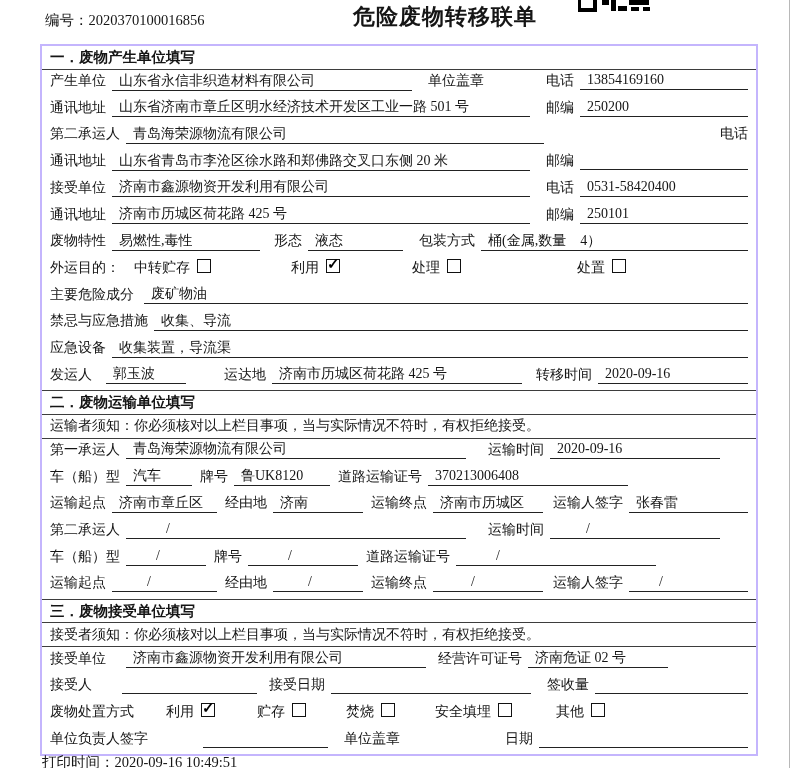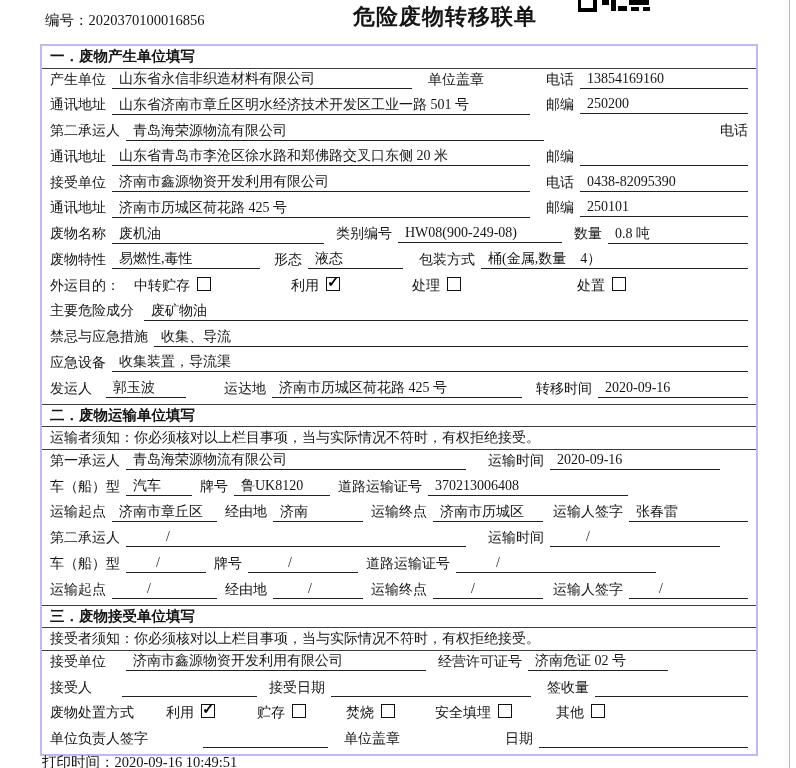--- a/index.html
+++ b/index.html
@@ -88,38 +88,30 @@
     <span class="lbl">通讯地址</span>
     <span class="val" style="width:418px">山东省青岛市李沧区徐水路和郑佛路交叉口东侧 20 米</span>
     <span class="lbl" style="margin-left:auto">邮编</span>
     <span class="val" style="width:168px"></span>
   </div>
 
   <div class="row">
     <span class="lbl">接受单位</span>
     <span class="val" style="width:418px">济南市鑫源物资开发利用有限公司</span>
     <span class="lbl" style="margin-left:auto">电话</span>
-    <span class="val" style="width:168px">0438-82095390</span>
+    <span class="val" style="width:168px">0531-58420400</span>
   </div>
 
   <div class="row">
     <span class="lbl">通讯地址</span>
     <span class="val" style="width:418px">济南市历城区荷花路 425 号</span>
     <span class="lbl" style="margin-left:auto">邮编</span>
     <span class="val" style="width:168px">250101</span>
   </div>
 
-  <div class="row">
-    <span class="lbl">废物名称</span>
-    <span class="val" style="width:212px">废机油</span>
-    <span class="lbl" style="margin-left:12px">类别编号</span>
-    <span class="val" style="width:164px">HW08(900-249-08)</span>
-    <span class="lbl" style="margin-left:12px">数量</span>
-    <span class="val grow">0.8 吨</span>
-  </div>
 
   <div class="row">
     <span class="lbl">废物特性</span>
     <span class="val" style="width:148px">易燃性,毒性</span>
     <span class="lbl" style="margin-left:14px">形态</span>
     <span class="val" style="width:95px">液态</span>
     <span class="lbl" style="margin-left:16px">包装方式</span>
     <span class="val grow">桶(金属,数量　4）</span>
   </div>
 

